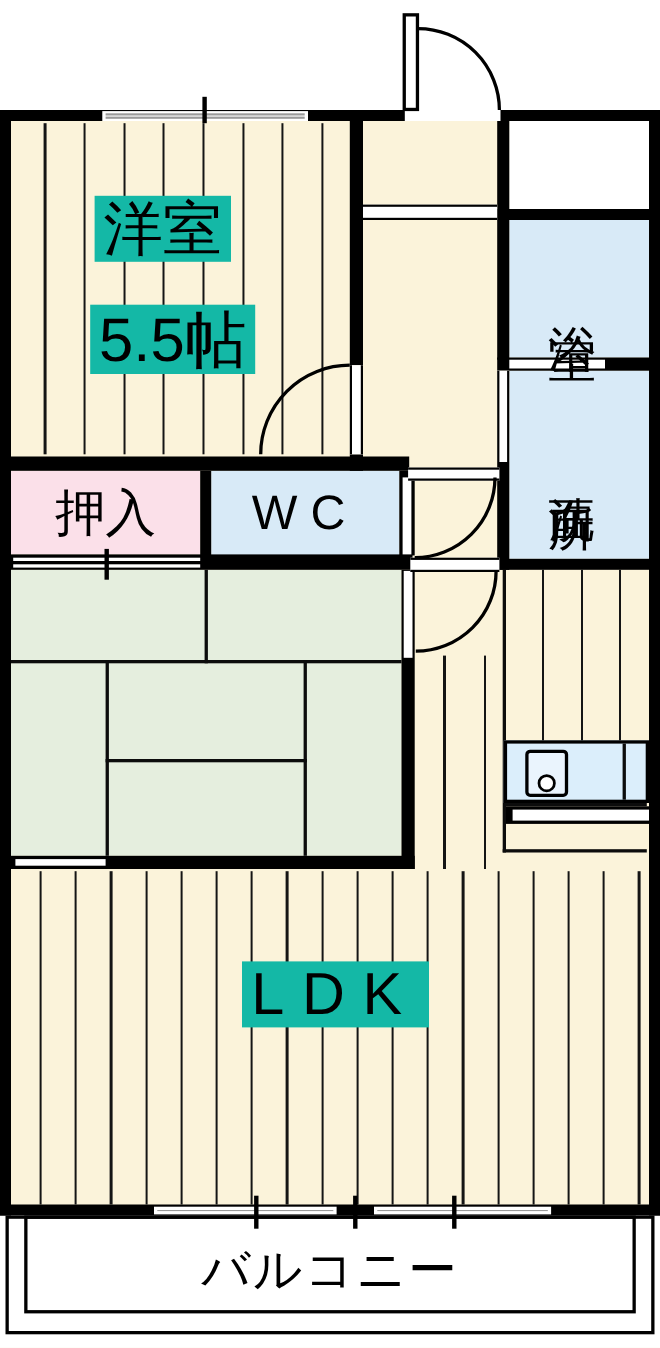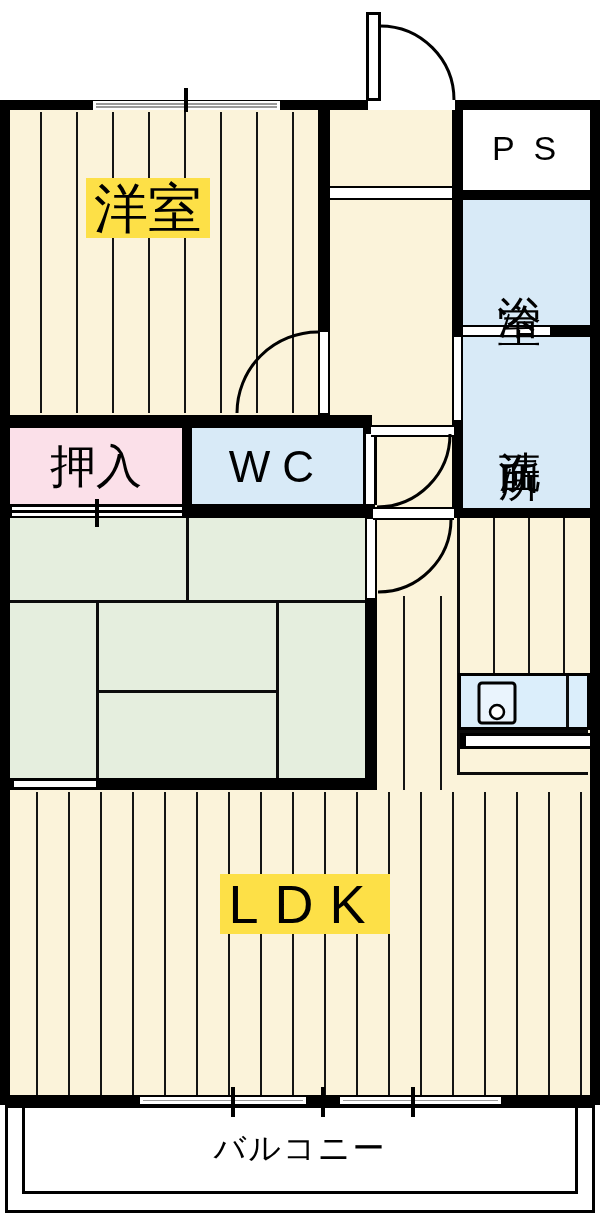--- a/index.html
+++ b/index.html
@@ -8,21 +8,21 @@
   .abs{position:absolute;}
   .wall{position:absolute;background:#000000;}
   .fill{position:absolute;}
   .opening-v{position:absolute;background:#ffffff;border-left:2px solid #000;border-right:2px solid #000;box-sizing:border-box;}
   .opening-h{position:absolute;background:#ffffff;border-top:2px solid #000;border-bottom:2px solid #000;box-sizing:border-box;}
   .white{position:absolute;background:#ffffff;}
   .gray-line{position:absolute;background:#9a9a9a;}
   .tick{position:absolute;background:#000000;}
   .tatami-line{position:absolute;background:#0c0c0c;}
   .room-label{position:absolute;color:#000000;text-align:center;line-height:1.06;white-space:nowrap;}
-  .halo{background:#fde047;padding:0 8px;}
+  .halo{background:#14b8a6;padding:0 8px;}
   .halo-green{background:#E5EEDE;padding:0 6px;}
   .vtext{writing-mode:vertical-rl;text-orientation:upright;white-space:normal;}
   
   .lines-west{position:absolute;left:10px;top:112px;width:308px;height:301px;
       background:repeating-linear-gradient(90deg,transparent 0 34px,#141414 34px 36px);
       background-position:-4px 0;}
   .lines-ldk{position:absolute;left:10px;top:792px;width:580px;height:303px;
       background:repeating-linear-gradient(90deg,transparent 0 30px,#141414 30px 32px);
       background-position:-4px 0;}
   .lines-hall{position:absolute;left:377px;top:596px;width:81px;height:194px;
@@ -118,32 +118,34 @@
     <path d="M 237 413 A 81 81 0 0 1 318 332" fill="none" stroke="#000" stroke-width="3"></path>
     <path d="M 450 434 A 73 73 0 0 1 377 507" fill="none" stroke="#000" stroke-width="3"></path>
     <path d="M 451 519 A 73 73 0 0 1 378 592" fill="none" stroke="#000" stroke-width="3"></path>
     <rect x="479" y="683" width="36" height="40" rx="3" fill="#EAF4FD" stroke="#000" stroke-width="3"></rect>
     <circle cx="497" cy="712" r="7" fill="#ffffff" stroke="#000" stroke-width="2.5"></circle>
   </svg>
 
   <div class="room-label" style="left:58px;top:180px;width:180px;font-size:54px;">
     <span class="halo">洋室</span>
   </div>
+  <div class="room-label" style="left:47px;top:279px;width:220px;font-size:56px;">
+    <span class="halo">5.5帖</span>
+  </div>
 
 
-  <div class="room-label" style="left:463px;top:130px;width:127px;font-size:34px;letter-spacing:5px;">P S</div>
 
   <div class="room-label vtext" style="left:496px;top:207px;height:120px;font-size:44px;letter-spacing:6px;">浴室</div>
 
   <div class="room-label vtext" style="left:497px;top:340px;height:168px;font-size:42px;letter-spacing:4px;">洗面所</div>
 
   <div class="room-label" style="left:192px;top:444px;width:171px;font-size:44px;letter-spacing:12px;">WC</div>
 
   <div class="room-label" style="left:26px;top:442px;width:140px;font-size:46px;">押入</div>
 
 
   <div class="room-label" style="left:175px;top:876px;width:260px;font-size:54px;">
     <span class="halo" style="letter-spacing:16px;text-align:center;">LDK</span>
   </div>
 
-  <div class="room-label" style="left:150px;top:1132px;width:300px;font-size:32px;letter-spacing:2px;">バルコニー</div>
+  <div class="room-label" style="left:150px;top:1132px;width:300px;font-size:44px;letter-spacing:2px;">バルコニー</div>
 
 </div>
 
 </body></html>

